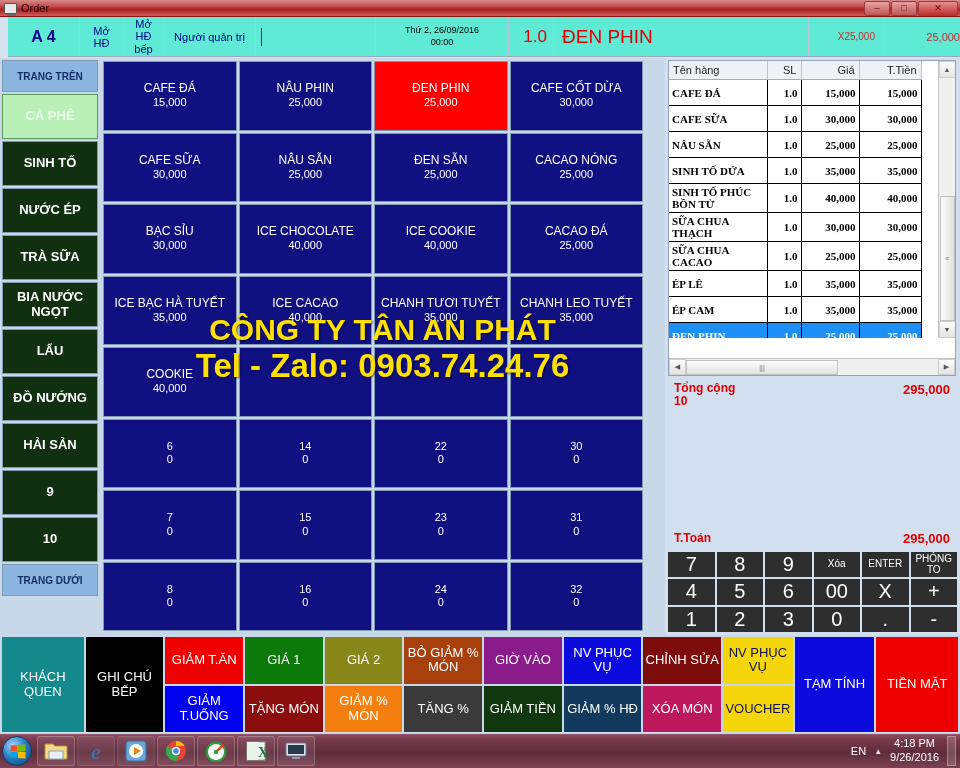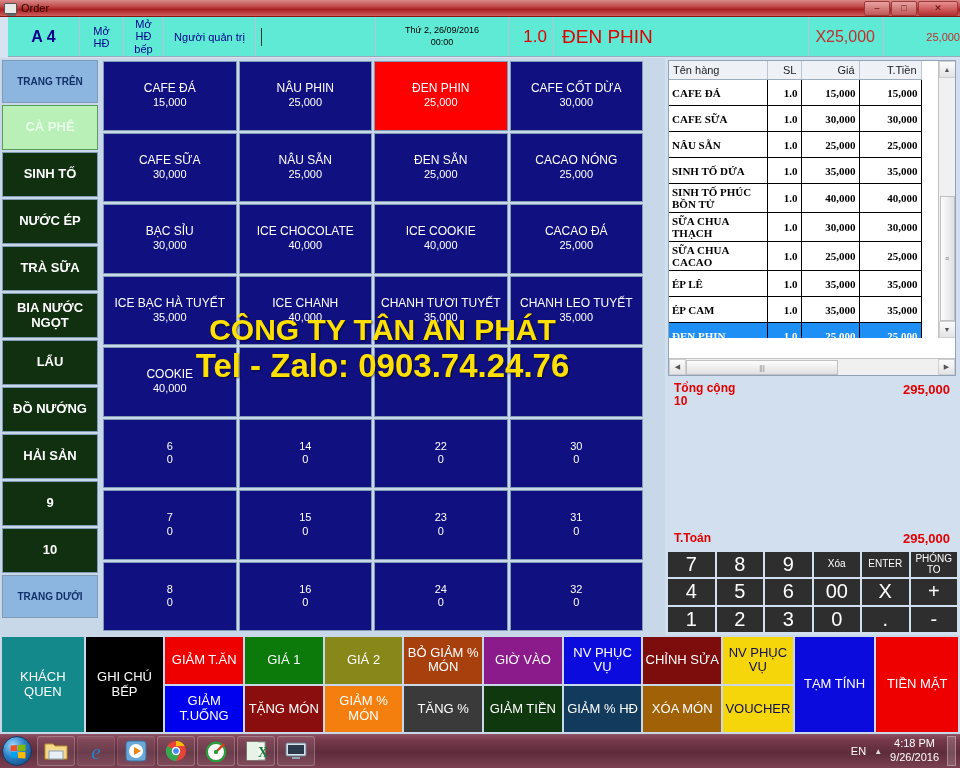--- a/index.html
+++ b/index.html
@@ -53,36 +53,36 @@
   .ib-btn2 { width: 40px; font-size: 11px; color: #00008b; line-height: 1.1; }
   .ib-user { width: 92px; font-size: 11px; color: #00008b; }
   .ib-empty { width: 120px; justify-content: flex-start; }
   .ib-caret { width: 1px; height: 18px; background: #333; }
   .ib-date {
     width: 133px; font-size: 9px; color: #000; justify-content: flex-start;
     line-height: 1.25; text-align: left; display: flex; flex-direction: column; justify-content: center;
   }
   .ib-qty { width: 45px; font-size: 17px; color: #e00000; justify-content: flex-end; padding-right: 6px; }
   .ib-name { flex: 1; font-size: 19px; color: #e00000; justify-content: flex-start; padding-left: 8px; }
-  .ib-unit { width: 75px; font-size: 16px; color: #c03030; justify-content: flex-end; padding-right: 8px; }
+  .ib-unit { width: 75px; font-size: 10px; color: #c03030; justify-content: flex-end; padding-right: 8px; }
   .ib-total { width: 84px; font-size: 11px; color: #c03030; justify-content: flex-end; padding-right: 8px; border-right: none;}
 
   
   .sidebar {
     position: absolute; left: 0; top: 58px; width: 100px; height: 577px;
     background: #c8d8e8; padding: 2px;
   }
   .cat {
     width: 96px; height: 45px; margin-bottom: 2px;
     display: flex; align-items: center; justify-content: center; text-align: center;
     font-size: 13px; font-weight: bold; color: #fff;
     background: #103010; border: 1px solid #7f9bb5;
     line-height: 1.1; padding: 0 2px;
   }
-  .cat.page { background: #8cb6e0; color: #13306a; font-size: 10px; height: 43px;}
+  .cat.page { background: #8cb6e0; color: #13306a; font-size: 10px; height: 32px;}
   .cat.active { background: #b8f0b8; color: #e8ffe8; border: 1px solid #5a9a5a; }
 
   
   .gridwrap {
     position: absolute; left: 100px; top: 58px; width: 565px; height: 577px;
     background: #c8d8e8; padding: 3px 2px 4px 3px;
   }
   .grid {
     width: 540px; height: 570px;
     display: grid; grid-template-columns: repeat(4,1fr); grid-template-rows: repeat(8,1fr);
@@ -335,21 +335,21 @@
         </div>
         <div class="cell">
           <div class="pname">CACAO ĐÁ</div>
           <div class="pprice">25,000</div>
         </div>
         <div class="cell">
           <div class="pname">ICE BẠC HÀ TUYẾT</div>
           <div class="pprice">35,000</div>
         </div>
         <div class="cell">
-          <div class="pname">ICE CHANH</div>
+          <div class="pname">ICE CACAO</div>
           <div class="pprice">40,000</div>
         </div>
         <div class="cell">
           <div class="pname">CHANH TƯƠI TUYẾT</div>
           <div class="pprice">35,000</div>
         </div>
         <div class="cell">
           <div class="pname">CHANH LEO TUYẾT</div>
           <div class="pprice">35,000</div>
         </div>
@@ -645,21 +645,21 @@
           <span>NV PHỤC VỤ</span>
         </div>
         <div class="abtn half" style="background: rgb(17, 58, 92); color: rgb(255, 255, 255);">
           <span>GIẢM % HĐ</span>
         </div>
       </div>
       <div class="acol" style="width: 78px;">
         <div class="abtn half" style="background: rgb(125, 13, 13); color: rgb(255, 255, 255);">
           <span>CHỈNH SỬA</span>
         </div>
-        <div class="abtn half" style="background: #a16207; color: rgb(255, 255, 255);">
+        <div class="abtn half" style="background: #be185d; color: rgb(255, 255, 255);">
           <span>XÓA MÓN</span>
         </div>
       </div>
       <div class="acol" style="width: 70px;">
         <div class="abtn half" style="background: rgb(245, 214, 10); color: rgb(16, 16, 80);">
           <span>NV PHỤC VỤ</span>
         </div>
         <div class="abtn half" style="background: rgb(245, 214, 10); color: rgb(16, 16, 80);">
           <span>VOUCHER</span>
         </div>

